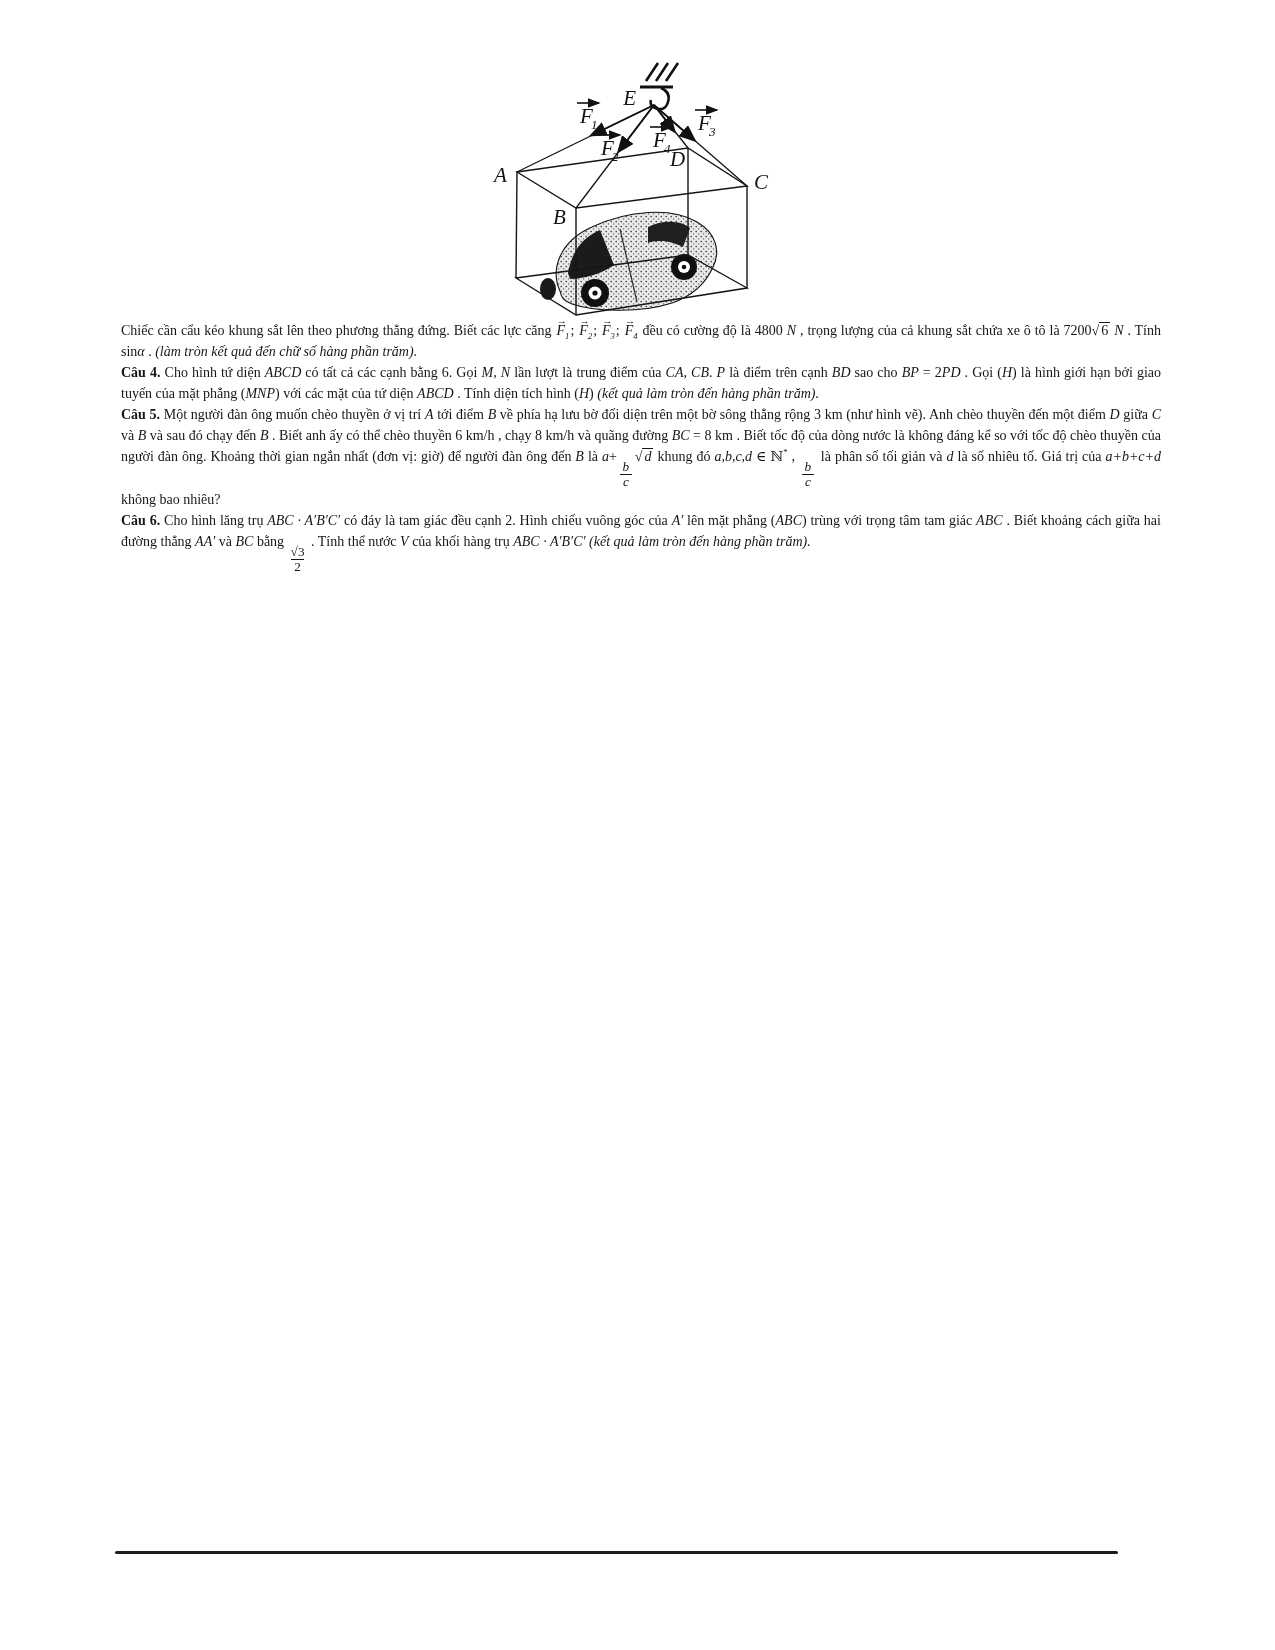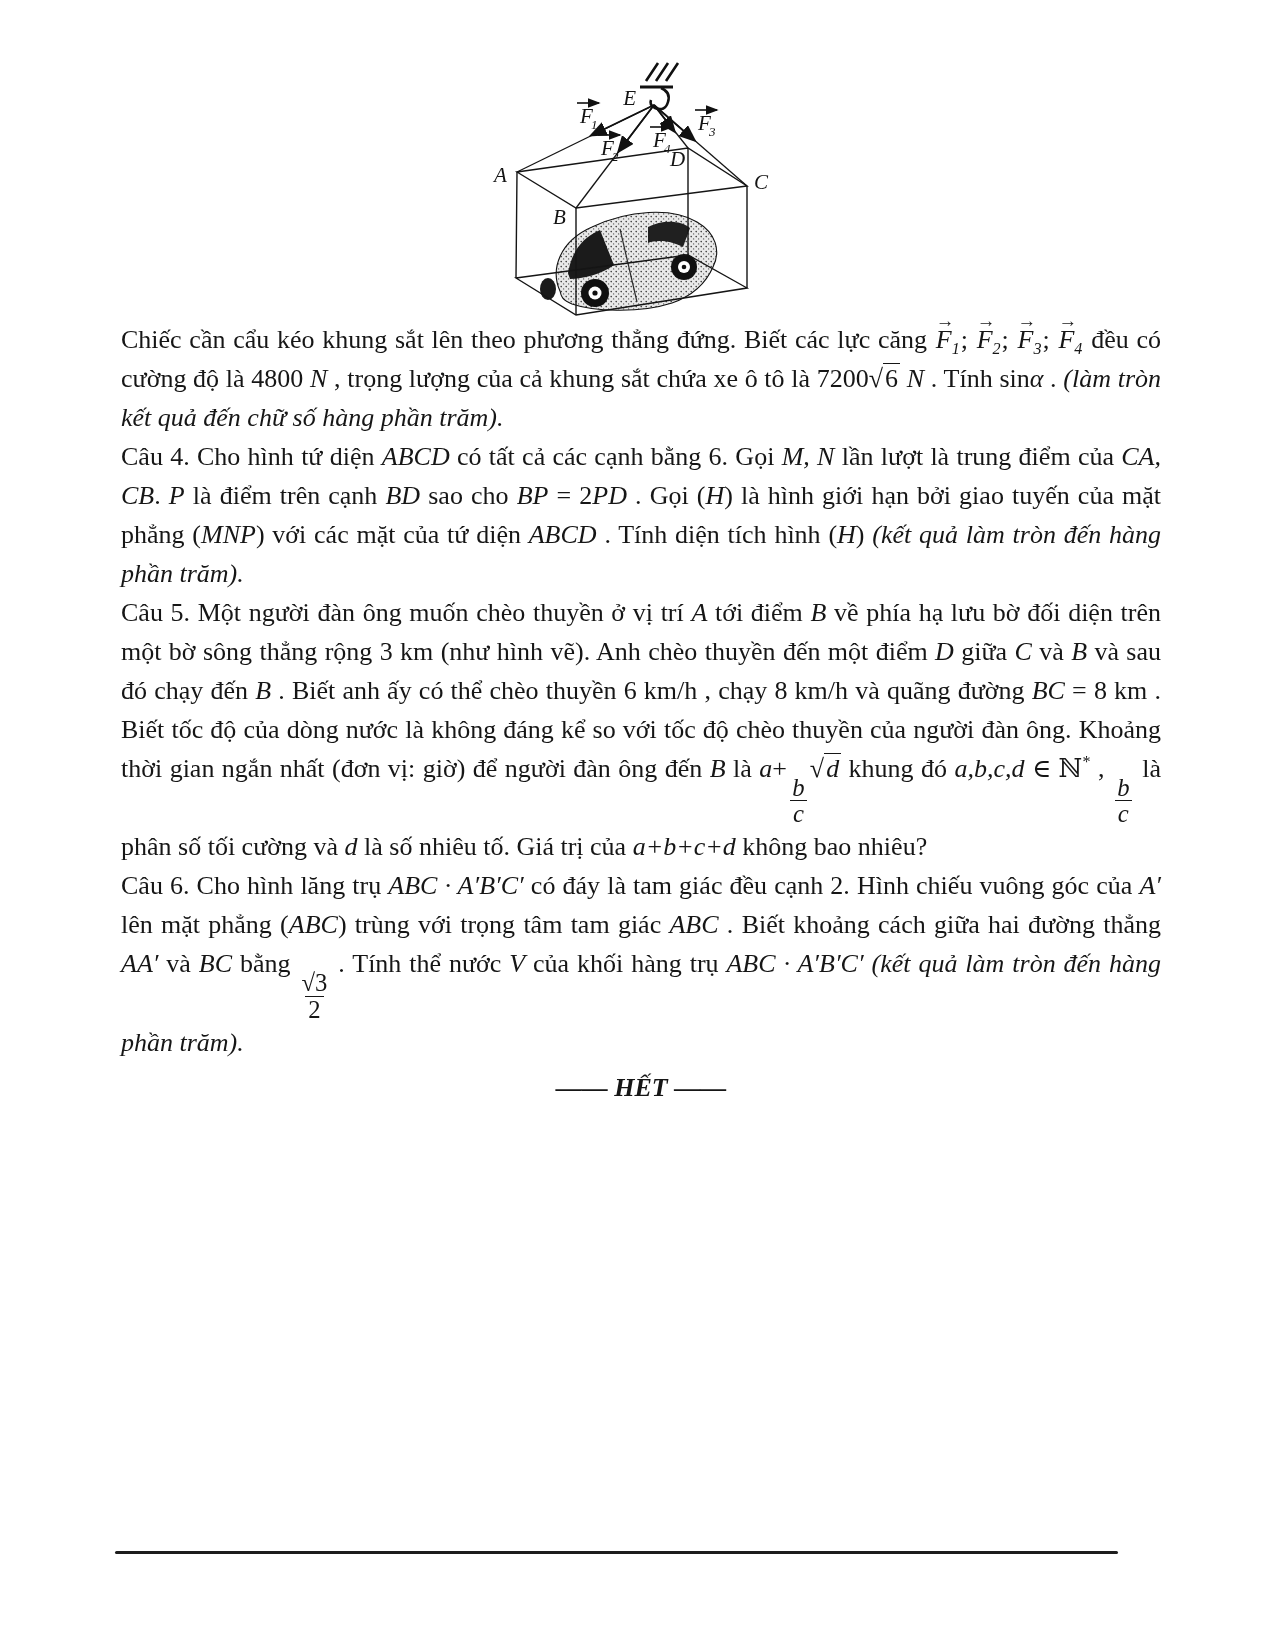--- a/index.html
+++ b/index.html
@@ -8,25 +8,25 @@
     width:1275px;height:1650px;
     background:#ffffff;
     font-family:"Liberation Serif","DejaVu Serif",serif;
     color:#161616;
     overflow:hidden;
   }
   .figure-wrap{position:absolute;left:440px;top:54px;width:338px;height:268px;}
   .figure-wrap svg{display:block;}
   .text-block{
     position:absolute;left:121px;top:320px;width:1040px;
-    font-size:26px;line-height:1.5;
+    font-size:14px;line-height:1.5;
   }
   .para{text-align:justify;}
   .para.center{text-align:center;margin-top:6px;}
-  .b{font-weight:400;}
+  .b{font-weight:700;}
   .i{font-style:italic;}
   .m{font-style:italic;}
   .bi{font-weight:700;font-style:italic;}
   sub,sup{font-size:0.62em;line-height:0;}
   .vec{white-space:nowrap;font-style:italic;margin:0 1px;}
   .vec .bar{position:relative;display:inline-block;}
   .vec .bar::before{
     content:"\2192";
     position:absolute;left:0;right:-2px;top:-0.72em;
     font-size:0.72em;font-style:normal;text-align:center;
@@ -147,23 +147,22 @@
 
   <div class="text-block" id="text-block">
       <div class="para"><span class="">Chiếc cần cẩu kéo khung sắt lên theo phương thẳng đứng. Biết các lực căng </span><span class="vec"><span class="bar">F</span><sub>1</sub></span><span class="">; </span><span class="vec"><span class="bar">F</span><sub>2</sub></span><span class="">; </span><span class="vec"><span class="bar">F</span><sub>3</sub></span><span class="">; </span><span class="vec"><span class="bar">F</span><sub>4</sub></span><span class=""> đều có cường độ là 4800</span><span class="m"> N</span><span class=""> , trọng lượng của cả khung sắt chứa xe ô tô là 7200</span><span class="sqrt"><span class="rsign">√</span><span class="rad">6</span></span><span class="m"> N</span><span class=""> . Tính sin</span><span class="m">α</span><span class=""> . </span><span class="i">(làm tròn kết quả đến chữ số hàng phần trăm).</span></div>
       <div class="para"><span class="b">Câu 4.</span><span class=""> Cho hình tứ diện </span><span class="m">ABCD</span><span class=""> có tất cả các cạnh bằng 6. Gọi </span><span class="m">M, N</span><span class=""> lần lượt là trung điểm của </span><span class="m">CA, CB</span><span class="">. </span><span class="m">P</span><span class=""> là điểm trên cạnh </span><span class="m">BD</span><span class=""> sao cho </span><span class="m">BP</span><span class=""> = 2</span><span class="m">PD</span><span class=""> . Gọi (</span><span class="m">H</span><span class="">) là hình giới hạn bởi giao tuyến của mặt phẳng (</span><span class="m">MNP</span><span class="">) với các mặt của tứ diện </span><span class="m">ABCD</span><span class=""> . Tính diện tích hình (</span><span class="m">H</span><span class="">) </span><span class="i">(kết quả làm tròn đến hàng phần trăm).</span></div>
       <div class="para"><span class="b">Câu 5.</span><span class=""> Một người đàn ông muốn chèo thuyền ở vị trí </span><span class="m">A</span><span class=""> tới điểm </span><span class="m">B</span><span class=""> về phía hạ lưu bờ đối diện trên một bờ sông thẳng rộng 3 km (như hình vẽ). Anh chèo thuyền đến một điểm </span><span class="m">D</span><span class=""> giữa </span><span class="m">C</span><span class=""> và </span><span class="m">B</span><span class=""> và sau đó chạy đến </span><span class="m">B</span><span class=""> . Biết anh ấy có thể chèo thuyền 6 km/h , chạy 8 km/h và quãng đường </span><span class="m">BC</span><span class=""> = 8 km . Biết tốc độ của dòng nước là không đáng kể so với tốc độ chèo thuyền của người đàn ông. Khoảng thời gian ngắn nhất (đơn vị: giờ) để người đàn ông đến </span><span class="m">B</span><span class=""> là </span><span class="m">a</span><span class="">+</span><span class="frac it">
           <span class="fnum">b</span>
           <span class="fden">c</span>
         </span><span class="sqrt"><span class="rsign">√</span><span class="rad it">d</span></span><span class=""> khung đó </span><span class="m">a,b,c,d</span><span class=""> ∈ ℕ<sup>*</sup></span><span class=""> , </span><span class="frac it">
           <span class="fnum">b</span>
           <span class="fden">c</span>
-        </span><span class=""> là phân số tối cường và </span><span class="m">d</span><span class=""> là số nhiêu tố. Giá trị của </span><span class="m">a+b+c+d</span><span class=""> không bao nhiêu?</span></div>
+        </span><span class=""> là phân số tối giản và </span><span class="m">d</span><span class=""> là số nhiêu tố. Giá trị của </span><span class="m">a+b+c+d</span><span class=""> không bao nhiêu?</span></div>
       <div class="para"><span class="b">Câu 6.</span><span class=""> Cho hình lăng trụ </span><span class="m">ABC · A′B′C′</span><span class=""> có đáy là tam giác đều cạnh 2. Hình chiếu vuông góc của </span><span class="m">A′</span><span class=""> lên mặt phẳng (</span><span class="m">ABC</span><span class="">) trùng với trọng tâm tam giác </span><span class="m">ABC</span><span class=""> . Biết khoảng cách giữa hai đường thẳng </span><span class="m">AA′</span><span class=""> và </span><span class="m">BC</span><span class=""> bằng </span><span class="frac">
           <span class="fnum">√3</span>
           <span class="fden">2</span>
         </span><span class=""> . Tính thể nước </span><span class="m">V</span><span class=""> của khối hàng trụ </span><span class="m">ABC · A′B′C′</span><span class=""> </span><span class="i">(kết quả làm tròn đến hàng phần trăm).</span></div>
-      <div class="para center"><span class="bi">—— HẾT ——</span></div>
     </div>
 
   <div class="footer-rule"></div>
 
 </div>
 
 </body></html>

